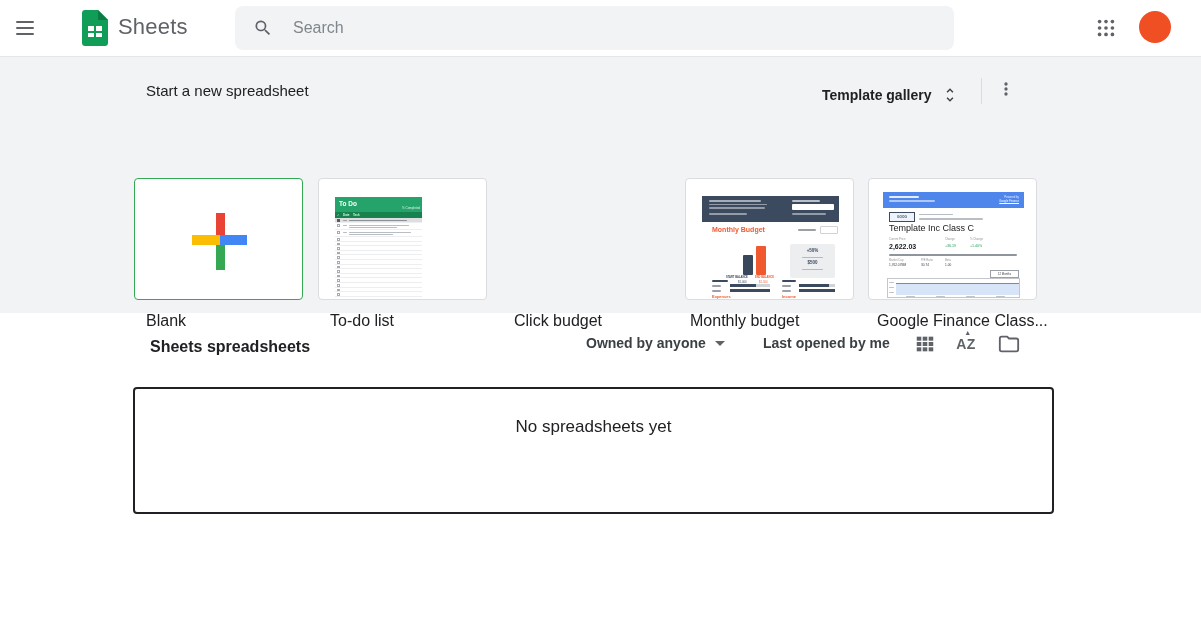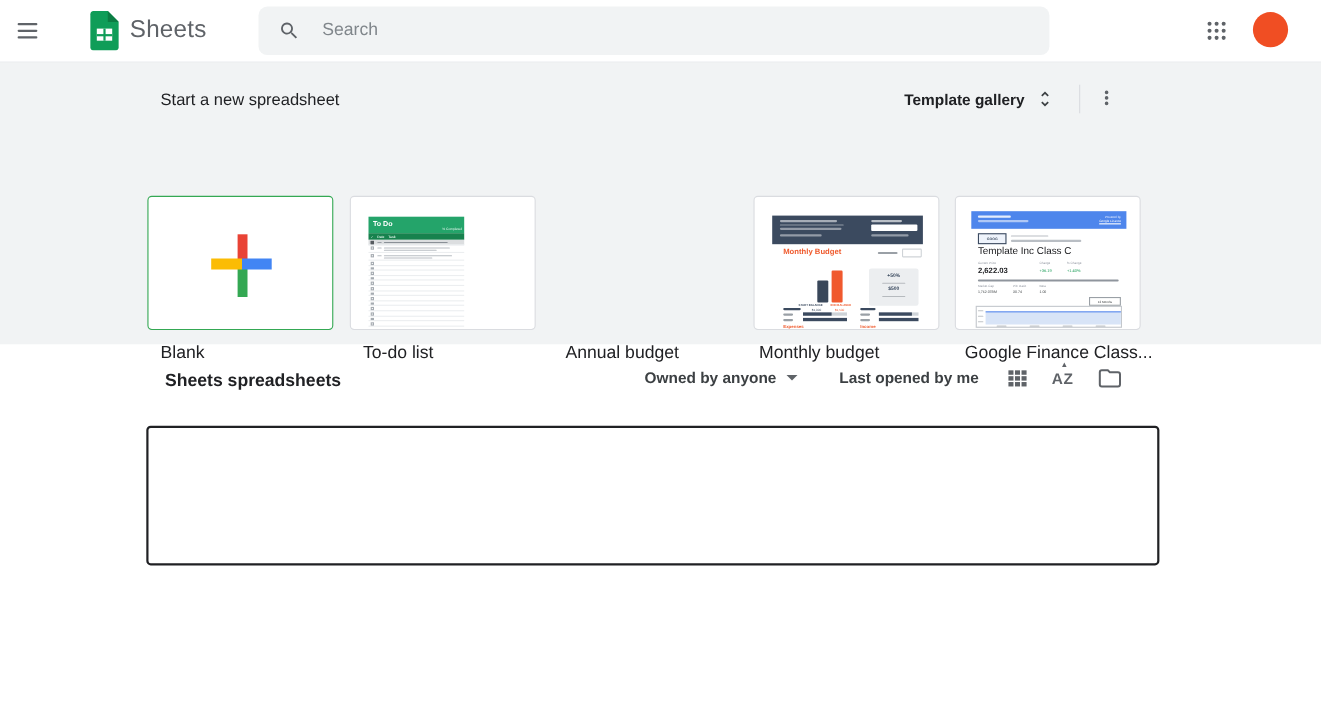--- a/index.html
+++ b/index.html
@@ -13,21 +13,21 @@
   .hamburger i:last-child{margin-bottom:0}
   .appname{font-size:22px;color:#5f6368;letter-spacing:.2px}
   .search{position:absolute;left:235px;top:6px;width:719px;height:44px;background:#f1f3f4;border-radius:8px}
   .search input{position:absolute;left:0;top:0;width:100%;height:100%;box-sizing:border-box;border:none;background:transparent;outline:none;
                 padding-left:58px;font-size:16px;color:#3c4043;font-family:"Liberation Sans",sans-serif}
   .search input::placeholder{color:#80868b}
   .avatar{position:absolute;left:1139px;top:11px;width:32px;height:32px;border-radius:50%}
   
   .tsection{position:absolute;left:0;top:57px;width:1201px;height:256px;background:#f1f3f4}
   .stitle{position:absolute;font-size:15px;color:#202124}
-  .gallery{position:absolute;display:flex;align-items:center}
+  .gallery{position:absolute;display:flex;align-items:flex-end}
   .gallery .glabel{font-size:14px;font-weight:bold;color:#202124}
   .vdiv{width:1px;height:26px;background:#dadce0}
   .card{position:absolute;top:121px;width:169px;height:122px;background:#fff;border:1px solid #dadce0;border-radius:4px;box-sizing:border-box;overflow:hidden;cursor:pointer}
   .card.blank{border-color:#34a853}
   .cardlabel{position:absolute;top:255px;font-size:16px;color:#202124}
   
   .b{position:absolute;background:#b9bec4;border-radius:1px}
   .t{position:absolute;white-space:nowrap;line-height:1}
   
   .rtitle{position:absolute;left:150px;top:338px;font-size:16px;font-weight:bold;color:#202124}
@@ -275,21 +275,21 @@
         <i class="b" style="left:8px;top:4px;width:123px;height:11px;background:#d8e4f7;border-top:1px solid #5b8bee;border-radius:0"></i>
         <i class="b" style="left:18px;top:16.5px;width:9px;height:1px;background:#c0c4c8"></i>
         <i class="b" style="left:48px;top:16.5px;width:9px;height:1px;background:#c0c4c8"></i>
         <i class="b" style="left:78px;top:16.5px;width:9px;height:1px;background:#c0c4c8"></i>
         <i class="b" style="left:108px;top:16.5px;width:9px;height:1px;background:#c0c4c8"></i>
       </div>
     </div>
 
     <span class="cardlabel" style="left:146px">Blank</span>
     <span class="cardlabel" style="left:330px">To-do list</span>
-    <span class="cardlabel" style="left:514px">Annual budget</span>
+    <span class="cardlabel" style="left:514px">Click budget</span>
     <span class="cardlabel" style="left:690px">Monthly budget</span>
     <span class="cardlabel" style="left:877px">Google Finance Class...</span>
   </div>
 
   <span class="rtitle">Sheets spreadsheets</span>
 
   <button class="ctrl" style="left:580px">
     <span>Owned by anyone</span>
     <i class="tri"></i>
   </button>
@@ -318,15 +318,16 @@
     <span class="azwrap">AZ<span class="caret">▲</span></span>
   </button>
 
   <button class="btn viewbtn" style="left:996px">
     <svg width="22" height="22" viewBox="0 0 24 24">
       <path d="M10 4H4a2 2 0 0 0-2 2v12a2 2 0 0 0 2 2h16a2 2 0 0 0 2-2V8a2 2 0 0 0-2-2h-8l-2-2z" fill="none" stroke="#5f6368" stroke-width="2" stroke-linejoin="round"></path>
     </svg>
   </button>
 
   <div class="emptybox">
+    <span class="etitle">No spreadsheets yet</span>
   </div>
 
 </div>
 
 </body></html>

